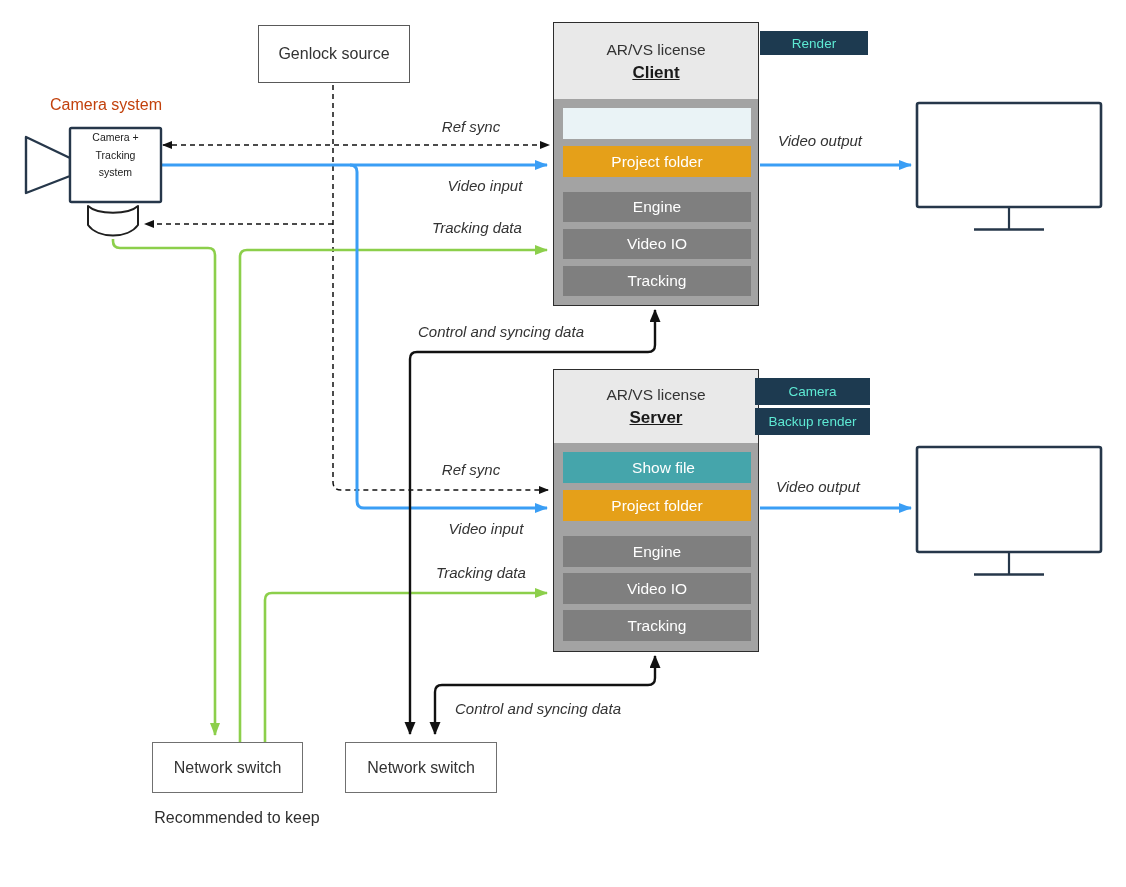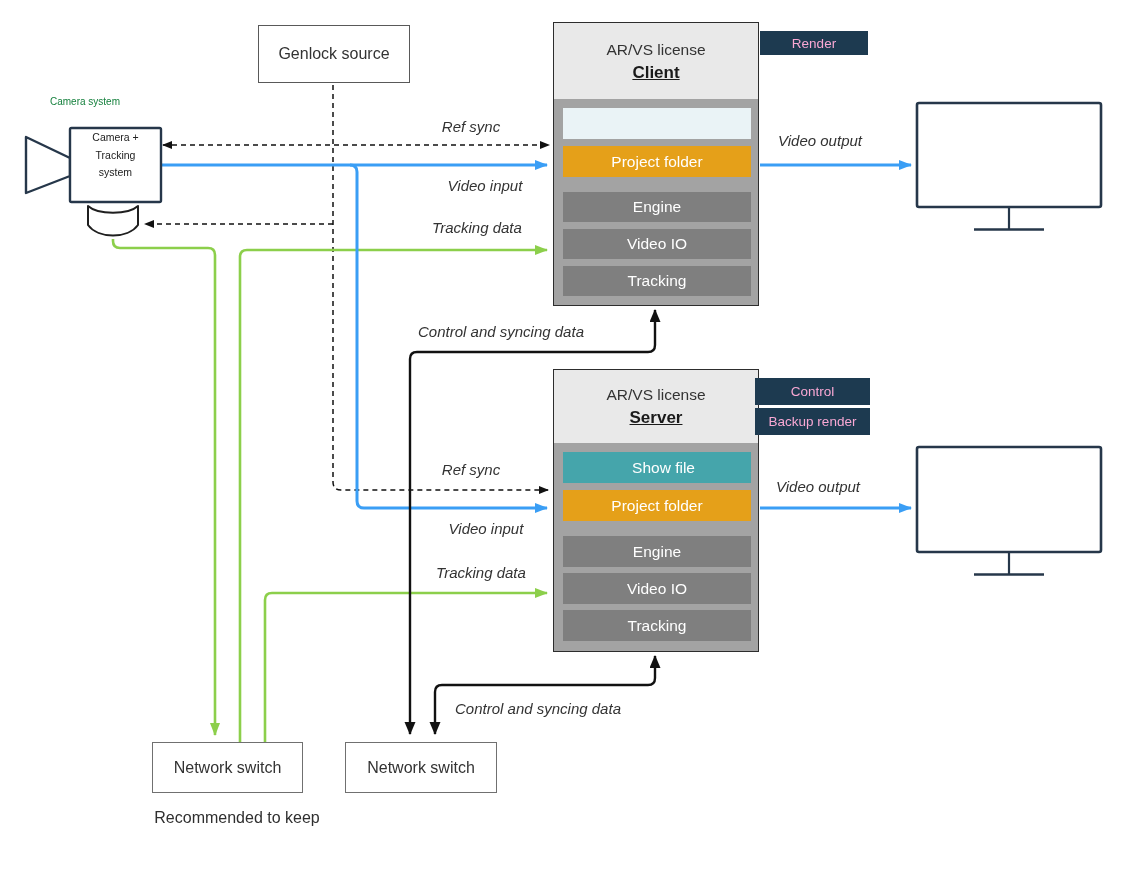--- a/index.html
+++ b/index.html
@@ -17,26 +17,26 @@
   .bighead{position:absolute;left:0;top:0;width:100%;background:#e9e9e9;
            display:flex;flex-direction:column;align-items:center;justify-content:center;box-sizing:border-box;}
   .lic{font-size:15.5px;color:#333;line-height:22px;}
   .role{font-size:17px;font-weight:bold;color:#1a1a1a;line-height:23px;text-decoration:underline;}
   .module{position:absolute;left:9px;width:188px;display:flex;align-items:center;justify-content:center;
           font-size:15.5px;color:#fff;box-sizing:border-box;}
   .m-gray{background:#7f7f7f;}
   .m-orange{background:#e5a019;}
   .m-teal{background:#45a5ab;}
   .m-pale{background:#eaf3f6;}
-  .badge{position:absolute;background:#1d3a50;color:#f9a8d4;font-size:13.5px;
+  .badge{position:absolute;background:#1d3a50;color:#5eead4;font-size:13.5px;
          display:flex;align-items:center;justify-content:center;box-sizing:border-box;}
   .elabel{position:absolute;width:180px;text-align:center;font-size:15px;
           font-style:italic;color:#333;white-space:nowrap;}
   .caption{position:absolute;text-align:center;font-size:16px;color:#2f2f2f;line-height:26px;}
-  .camtitle{position:absolute;font-size:10px;color:#15803d;text-align:center;}
+  .camtitle{position:absolute;font-size:16px;color:#c2410c;text-align:center;}
   .camtext{position:absolute;text-align:center;font-size:10.5px;line-height:17.5px;color:#222;}
 </style>
 </head>
 <body>
 
 <div class="canvas">
 
   <svg class="wires" width="1126" height="887" viewBox="0 0 1126 887">
     <defs>
       <marker id="ak" markerUnits="userSpaceOnUse" markerWidth="14" markerHeight="12" refX="12" refY="5.5" orient="auto-start-reverse">
@@ -115,21 +115,21 @@
     <div class="bighead" style="height:73px;">
       <div class="lic">AR/VS license</div>
       <div class="role">Server</div>
     </div>
     <div class="module m-teal" style="top:82px;height:31px;padding-left:13px;">Show file</div>
     <div class="module m-orange" style="top:120px;height:31px;">Project folder</div>
     <div class="module m-gray" style="top:166px;height:31px;">Engine</div>
     <div class="module m-gray" style="top:203px;height:31px;">Video IO</div>
     <div class="module m-gray" style="top:240px;height:31px;">Tracking</div>
   </div>
-  <div class="badge" style="left:755px;top:378px;width:115px;height:27px;">Control</div>
+  <div class="badge" style="left:755px;top:378px;width:115px;height:27px;">Camera</div>
   <div class="badge" style="left:755px;top:408px;width:115px;height:27px;">Backup render</div>
 
   <div class="node switch" style="left:152px;top:742px;width:151px;height:51px;">
     <span>Network switch</span>
   </div>
   <div class="node switch" style="left:345px;top:742px;width:152px;height:51px;">
     <span>Network switch</span>
   </div>
 
   <div class="caption" style="left:112px;top:805px;width:250px;">

